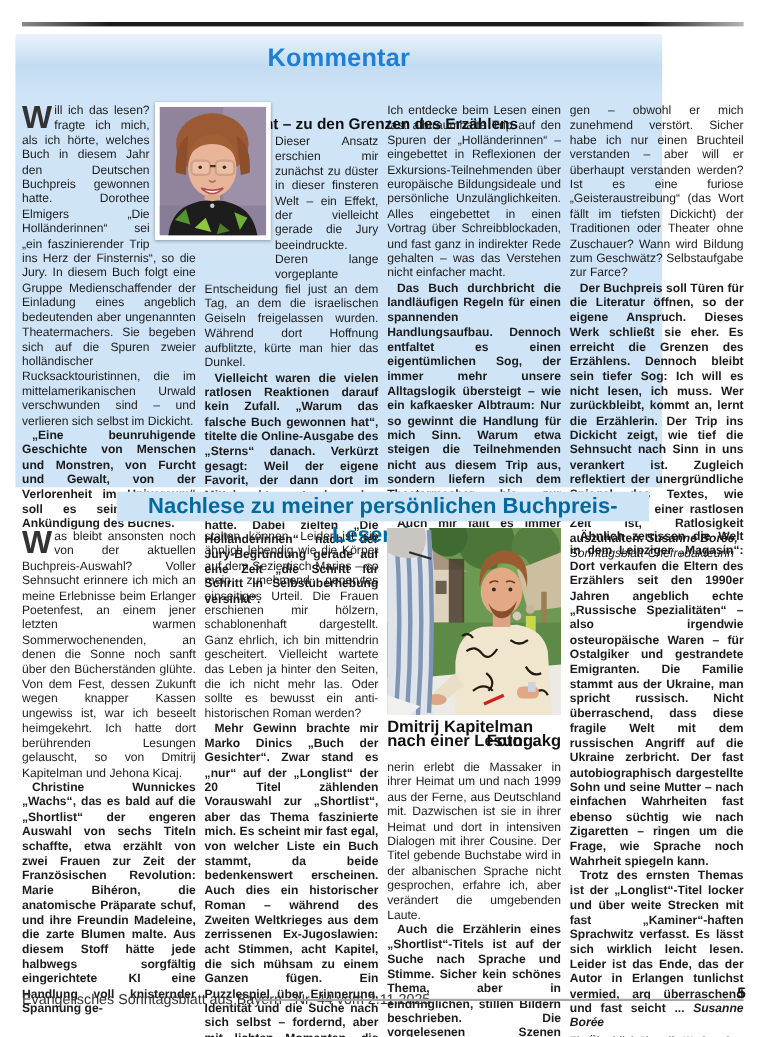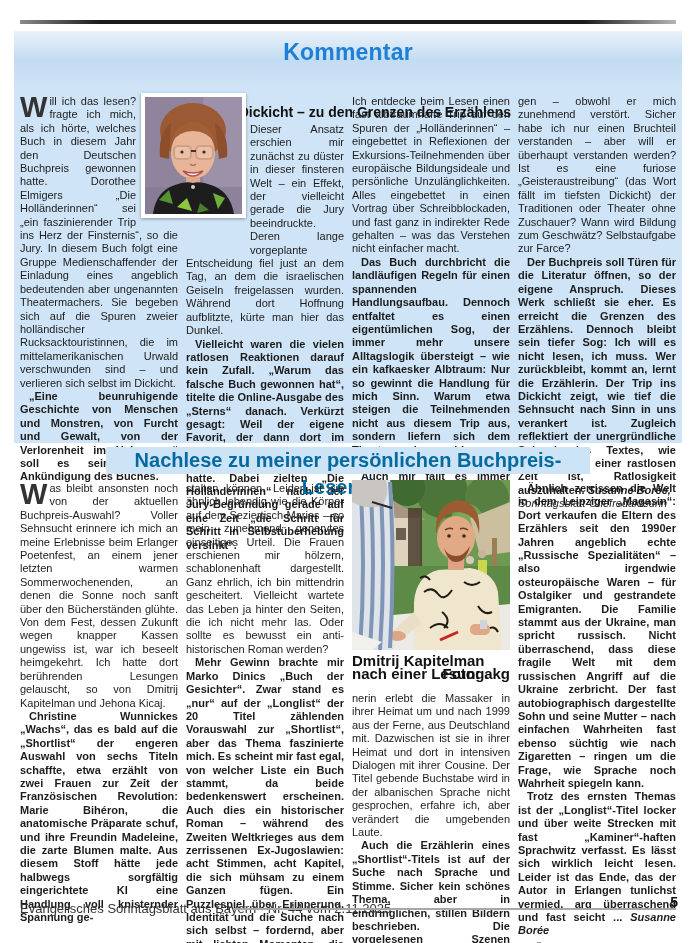--- a/index.html
+++ b/index.html
@@ -4,21 +4,21 @@
 <style>
   * { margin:0; padding:0; box-sizing:border-box; }
   html,body { background:#fff; }
   body { width:696px; height:943px; overflow:hidden; font-family:"Liberation Sans",sans-serif; }
   .page { position:relative; width:696px; height:943px; background:#fff; }
 
   .top-rule { position:absolute; left:20px; top:20px; width:656px; height:4px;
     background:linear-gradient(to right,#8a8a8a,#1b1b1b 12%,#1b1b1b 86%,#b5b5b5); }
 
   
-  .sec1 { position:absolute; left:14px; top:31px; width:668px; height:412px;
+  .sec1 { position:absolute; left:14px; top:31px; width:588px; height:412px;
     background:linear-gradient(180deg,#e9f2fa 0%,#c3dcf2 7%,#cfe4f6 14%,#cfe4f6 100%); }
   .kicker { position:absolute; left:0; top:8px; width:100%; text-align:center;
     font-size:23px; font-weight:bold; color:#1e7fd6; letter-spacing:.2px; }
   .title1 { position:absolute; left:0; top:37px; width:100%; text-align:center;
     font-size:14px; font-weight:bold; color:#101010;margin-top:36px; }
 
   .col { position:absolute; width:158px; font-size:11px; line-height:13.4px;
     text-align:justify; color:#1c1c1c; hyphens:auto; }
   .col p { margin:0; }
   .col p.ind { text-indent:9px;font-weight:bold; }

